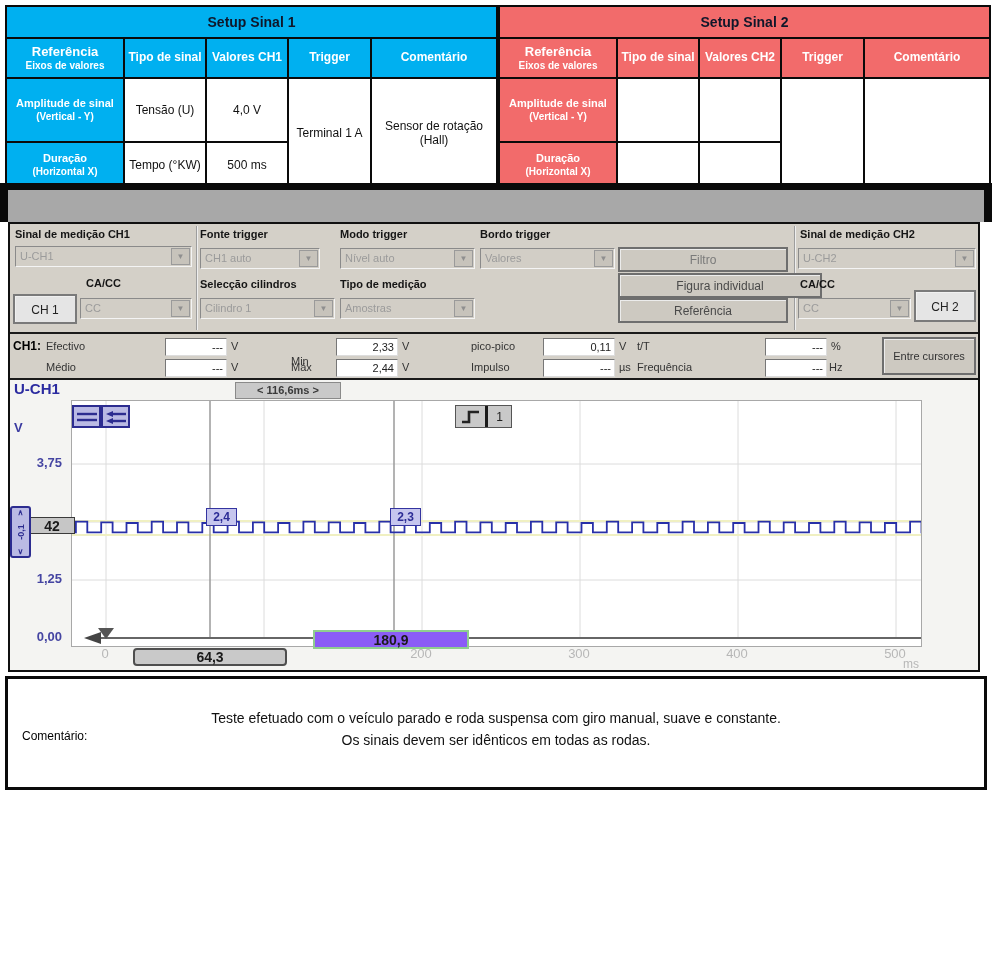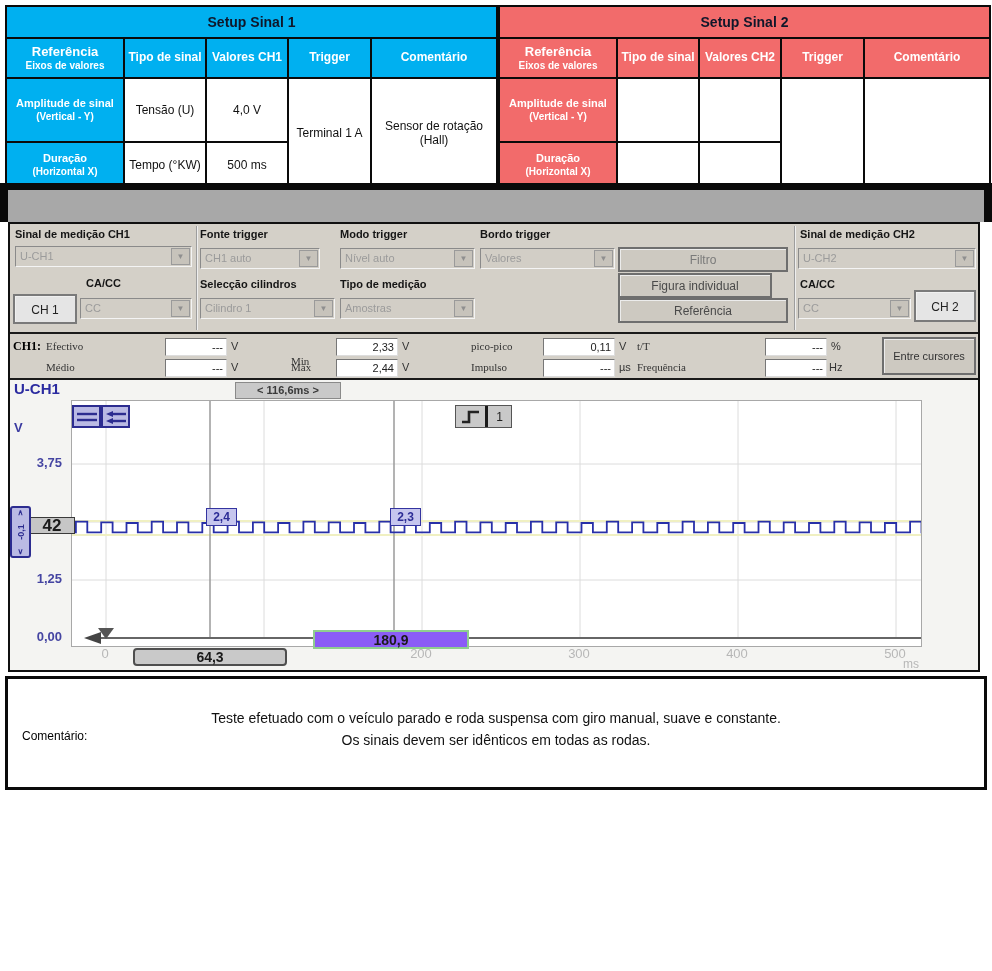--- a/index.html
+++ b/index.html
@@ -39,21 +39,21 @@
   .vsep{position:absolute;width:1px;background:#9d9d9d;border-right:1px solid #eee;}
   .btn3d{position:absolute;background:#cdc9c1;border:2px solid #6e6e6e;color:#4a4a4a;
       text-align:center;font-size:12px;box-sizing:border-box;
       box-shadow:inset 1px 1px 0 #ececec;}
   .chbtn{position:absolute;background:#e5e5e5;border:2px solid #7a7a7a;color:#222;
       text-align:center;font-size:12px;box-sizing:border-box;box-shadow:inset 1px 1px 0 #f0f0f0;}
 
   
   .meas{position:absolute;left:0;top:108px;width:968px;height:48px;background:#d4d0c8;
         border-top:2px solid #1a1a1a;border-bottom:2px solid #1a1a1a;box-sizing:border-box;}
-  .mlbl{position:absolute;font-size:11px;color:#333;white-space:nowrap;font-family:Liberation Serif, serif;}
+  .mlbl{position:absolute;font-size:11px;color:#333;white-space:nowrap;}
   .mval{position:absolute;height:18px;background:#fff;border:1px solid;
         border-color:#777 #ddd #ddd #777;font-size:11px;color:#222;text-align:right;
         line-height:17px;padding-right:3px;box-sizing:border-box;}
   .munit{position:absolute;font-size:11px;color:#333;}
 
   
   .wave{position:absolute;left:0;top:156px;width:968px;height:290px;background:#f4f4f2;}
   .chname{position:absolute;left:4px;top:0;color:#2b2ba0;font-weight:bold;font-size:15px;}
   .chip{position:absolute;left:225px;top:2px;width:104px;height:15px;background:#c9c9c9;
         border:1px solid #8a8a8a;font-size:11px;font-weight:bold;color:#3a3a3a;
@@ -63,21 +63,21 @@
   .plot{position:absolute;left:61px;top:20px;width:849px;height:245px;background:#fff;
         border:1px solid #a8a8a8;box-sizing:content-box;}
   .xtick{position:absolute;width:44px;text-align:center;color:#b7b7b7;font-size:13px;top:266px;z-index:1;}
   .xunit{position:absolute;left:893px;top:277px;color:#b7b7b7;font-size:12px;z-index:1;}
   .spin{position:absolute;left:0;top:126px;width:21px;height:52px;background:#babae4;
         border:2px solid #2c2c90;border-radius:3px;box-sizing:border-box;display:flex;
         flex-direction:column;align-items:center;justify-content:space-between;
         color:#2c2c90;font-size:8px;font-weight:bold;z-index:4;}
   .spin .rot{transform:rotate(-90deg);font-size:9px;letter-spacing:0;}
   .markerbox{position:absolute;left:19px;top:137px;width:46px;height:17px;background:#c6c6c6;
-        border:1px solid #3a3a3a;font-weight:bold;font-size:17px;color:#1a1a1a;
+        border:1px solid #3a3a3a;font-weight:bold;font-size:14px;color:#1a1a1a;
         text-align:center;line-height:16px;z-index:3;box-sizing:border-box;}
   .iconbtn{position:absolute;width:29px;height:23px;background:#babae4;border:2px solid #2c2c90;
         box-sizing:border-box;z-index:3;display:flex;align-items:center;justify-content:center;}
   .trigbtn{position:absolute;left:445px;top:25px;width:57px;height:23px;background:#c9c9c9;
         border:1px solid #555;box-sizing:border-box;z-index:3;display:flex;align-items:center;}
   .trigbtn .tdiv{width:3px;height:100%;background:#1a1a1a;}
   .trigbtn .tnum{flex:1;text-align:center;font-size:12px;color:#222;}
   .curlab{position:absolute;width:31px;height:18px;background:#c6c6ee;border:1px solid #3434a0;
         color:#2c2c96;font-weight:bold;font-size:12px;text-align:center;line-height:16px;
         z-index:3;box-sizing:border-box;}
@@ -234,21 +234,21 @@
       <span>Cilindro 1</span>
       <span class="arrowbtn">▼</span>
     </div>
     <div class="lbl" style="left:330px;top:54px">Tipo de medição</div>
     <div class="dd" style="left:330px;top:74px;width:135px">
       <span>Amostras</span>
       <span class="arrowbtn">▼</span>
     </div>
 
     <button class="btn3d" style="left:608px;top:23px;width:170px;height:25px;color:#7a7a7a">Filtro</button>
-    <button class="btn3d" style="left:608px;top:49px;width:154px;height:25px">Figura individual</button>
+    <button class="btn3d" style="left:608px;top:49px;width:204px;height:25px">Figura individual</button>
     <button class="btn3d" style="left:608px;top:74px;width:170px;height:25px">Referência</button>
 
     <div class="lbl" style="left:790px;top:4px">Sinal de medição CH2</div>
     <div class="dd" style="left:788px;top:24px;width:178px">
       <span>U-CH2</span>
       <span class="arrowbtn">▼</span>
     </div>
     <div class="lbl" style="left:790px;top:54px">CA/CC</div>
     <div class="dd" style="left:788px;top:74px;width:113px">
       <span>CC</span>

